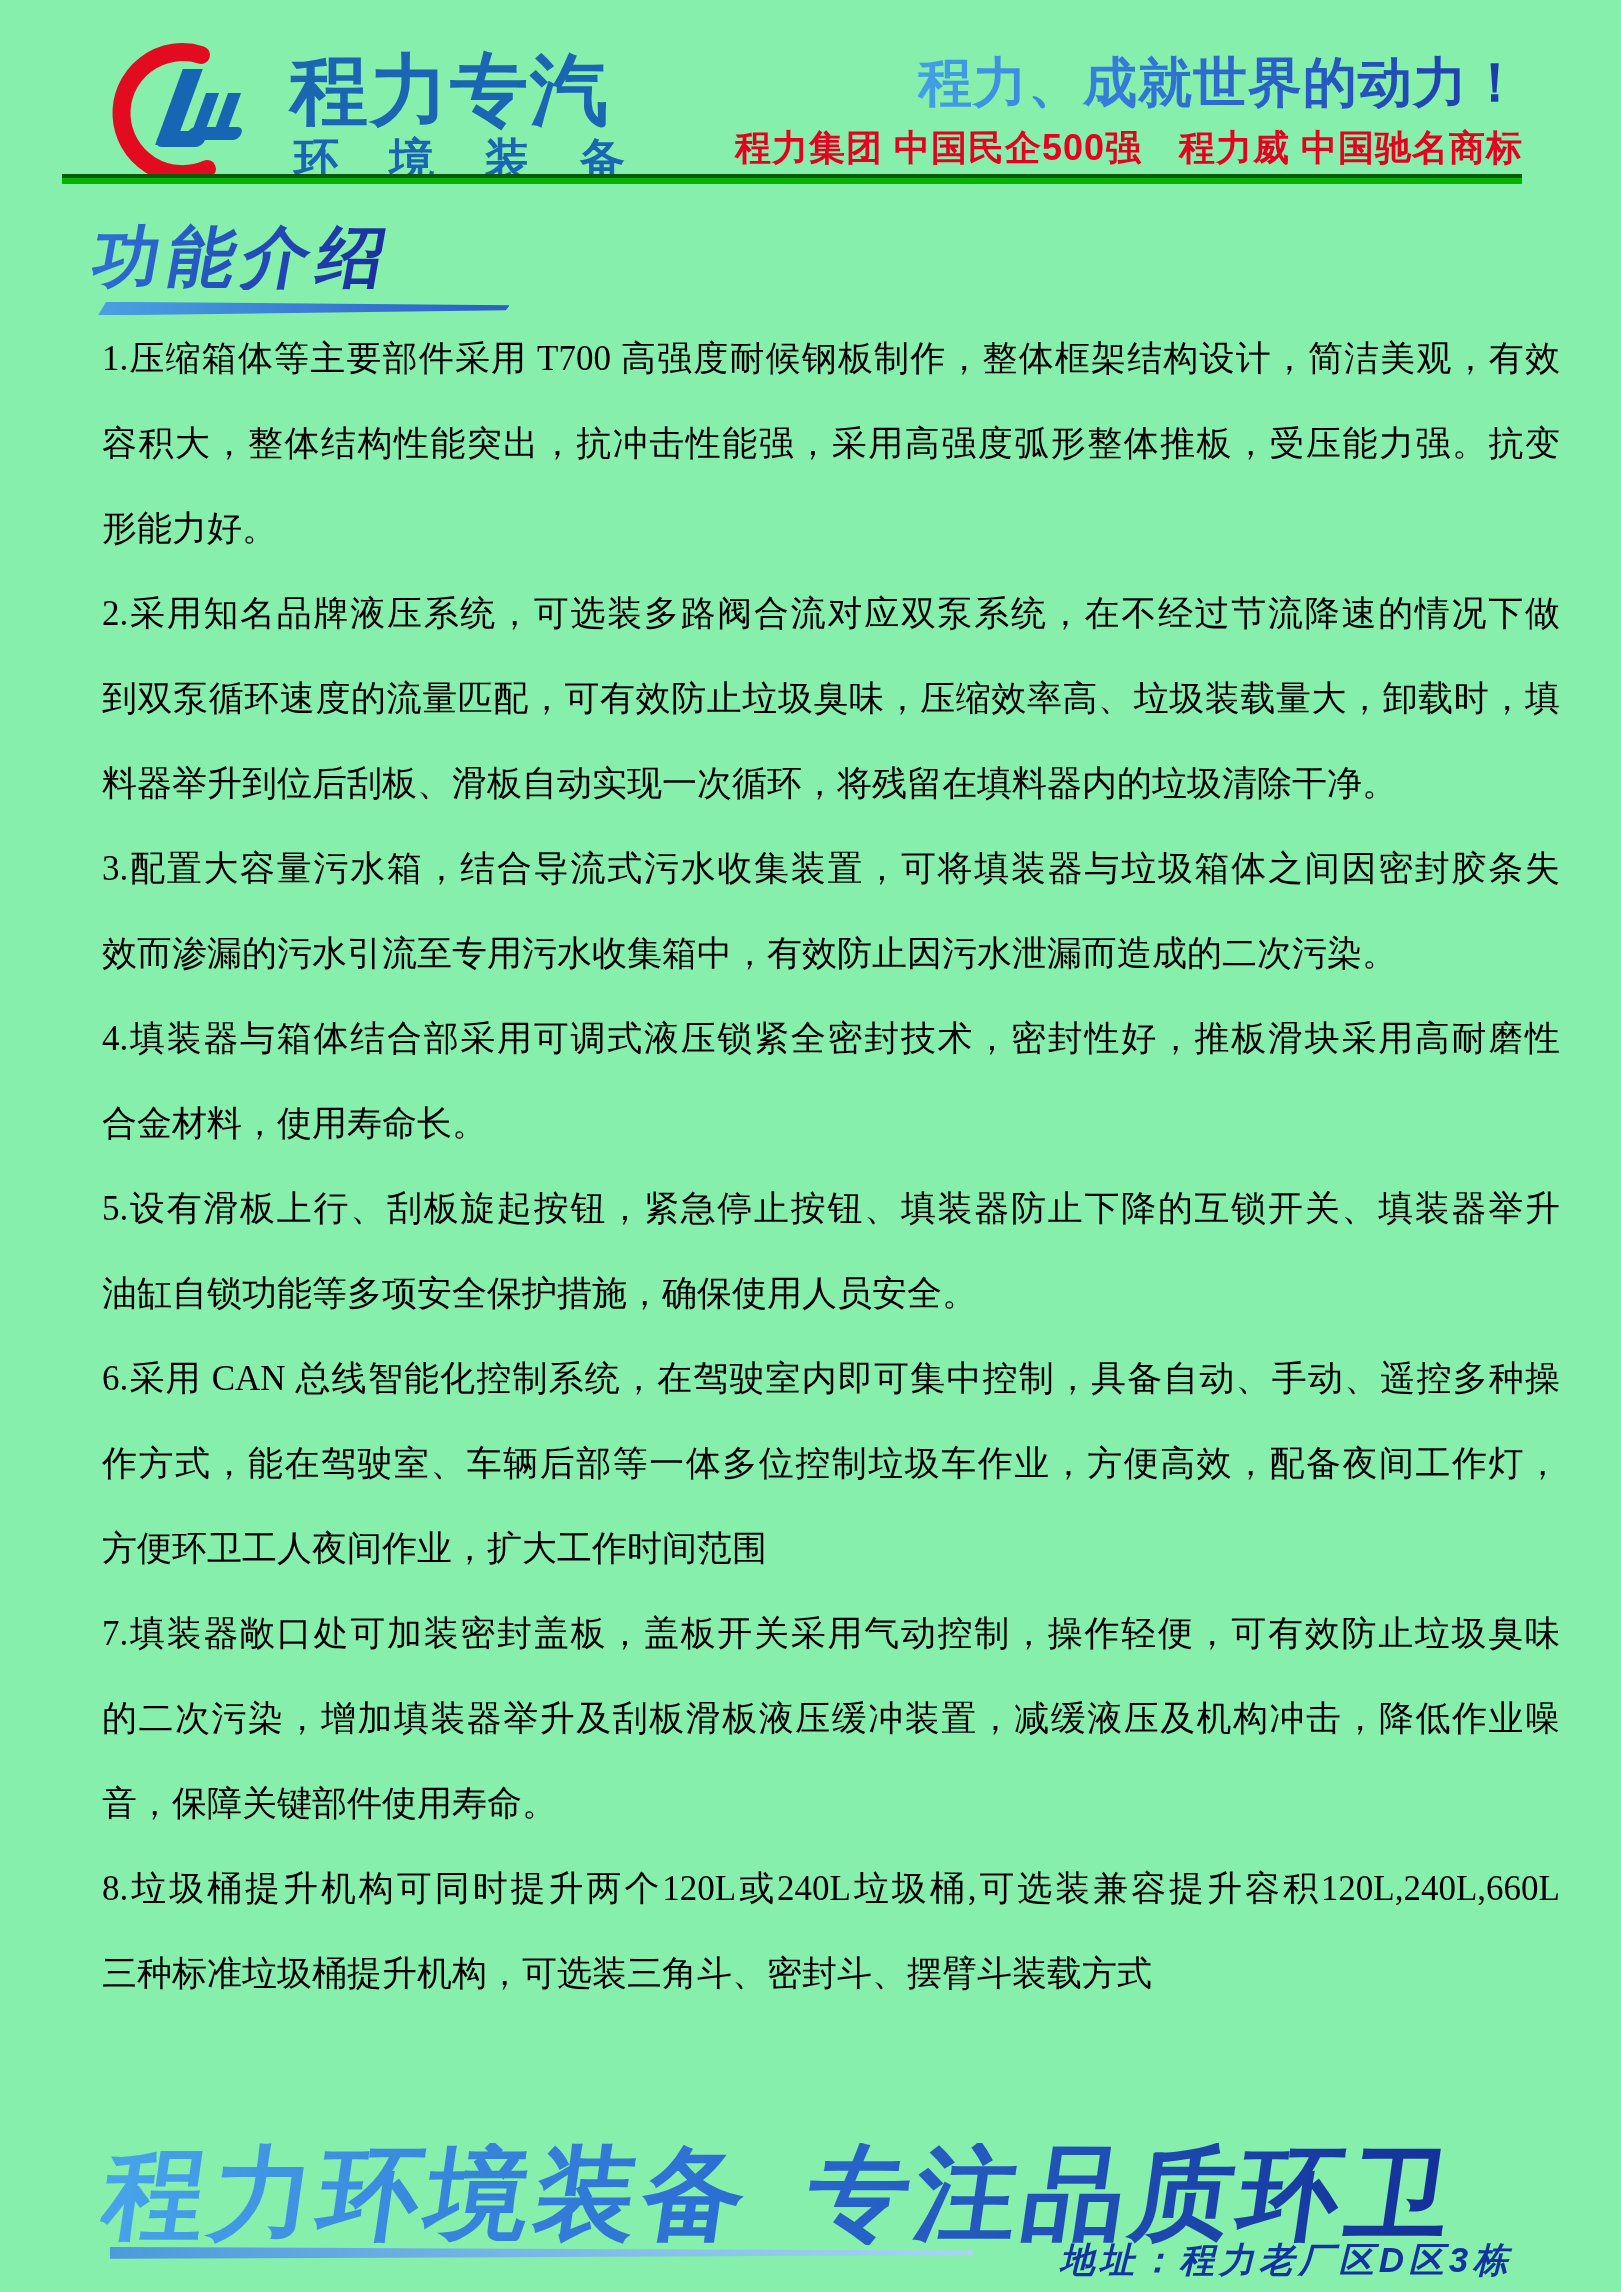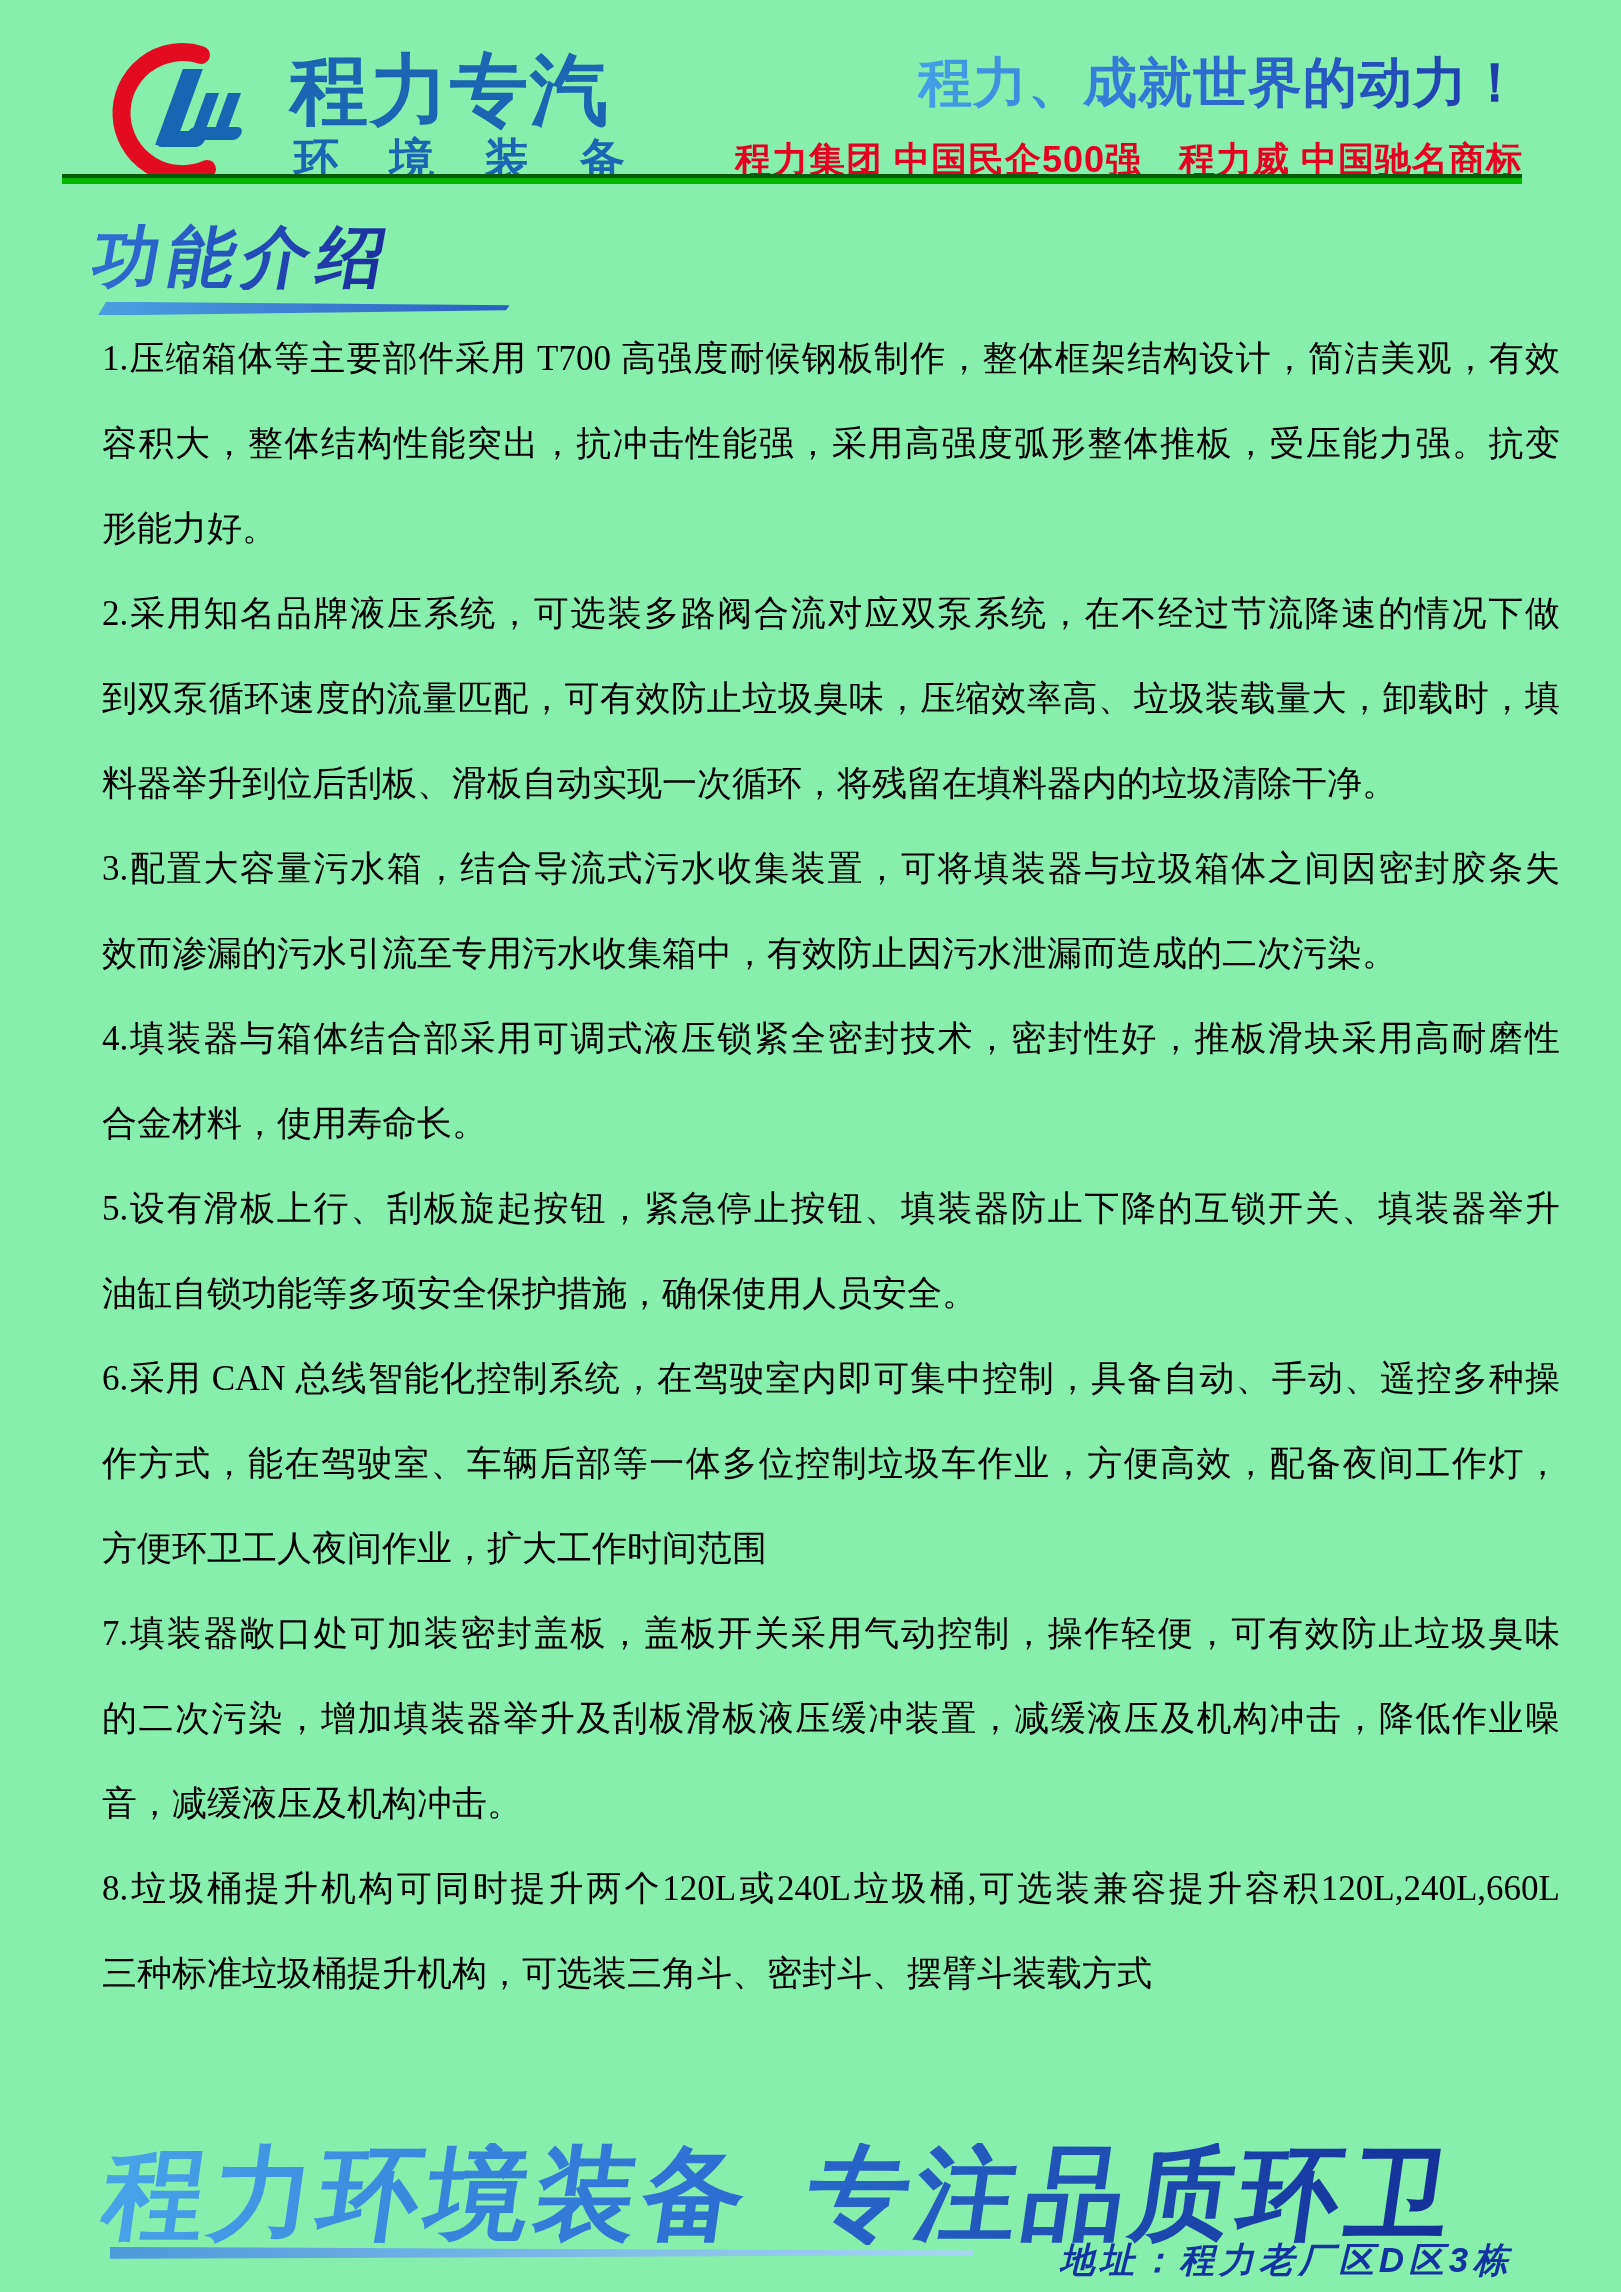--- a/index.html
+++ b/index.html
@@ -9,21 +9,21 @@
   
   .logo-mark{position:absolute;left:90px;top:41px;width:176px;height:145px;}
   .logo-title{position:absolute;left:290px;top:51px;font-size:78px;font-weight:bold;
               color:#1a66b3;line-height:1;letter-spacing:2px;}
   .logo-sub{position:absolute;left:294px;top:137px;width:331px;display:flex;
             justify-content:space-between;font-size:45px;font-weight:bold;color:#1a66b3;line-height:1;}
   .header-right{position:absolute;right:98px;top:55px;text-align:right;}
   .slogan{display:inline-block;font-size:54px;font-weight:700;line-height:1;letter-spacing:1px;
           background:linear-gradient(95deg,#44a0e6 0%,#2d6fd2 45%,#1c37a6 100%);
           -webkit-background-clip:text;background-clip:text;color:transparent;}
-  .tagline{margin-top:33px;font-size:36px;font-weight:bold;color:#e50020;line-height:1;letter-spacing:1px;}
+  .tagline{margin-top:21px;font-size:36px;font-weight:bold;color:#e50020;line-height:1;letter-spacing:1px;}
   .green-line{position:absolute;left:62px;top:174px;width:1460px;height:9.8px;
               background:linear-gradient(180deg,#0a5a0c 0%,#0a5a0c 38%,#00b500 38%,#00b500 100%);}
 
   
   .section-title-wrap{position:absolute;left:94px;top:223px;}
   .section-title{display:inline-block;transform:skewX(-10deg);font-size:67px;font-weight:900;
                  letter-spacing:7.8px;line-height:1;
                  background:linear-gradient(100deg,#2d6ed3 5%,#1b2f9e 95%);
                  -webkit-background-clip:text;background-clip:text;color:transparent;}
   .title-swoosh{margin-top:11.8px;margin-left:3.9px;width:412px;height:13.7px;
@@ -94,21 +94,21 @@
     <div class="bline end">效而渗漏的污水引流至专用污水收集箱中，有效防止因污水泄漏而造成的二次污染。</div>
     <div class="bline">4.填装器与箱体结合部采用可调式液压锁紧全密封技术，密封性好，推板滑块采用高耐磨性</div>
     <div class="bline end">合金材料，使用寿命长。</div>
     <div class="bline">5.设有滑板上行、刮板旋起按钮，紧急停止按钮、填装器防止下降的互锁开关、填装器举升</div>
     <div class="bline end">油缸自锁功能等多项安全保护措施，确保使用人员安全。</div>
     <div class="bline">6.采用 CAN 总线智能化控制系统，在驾驶室内即可集中控制，具备自动、手动、遥控多种操</div>
     <div class="bline">作方式，能在驾驶室、车辆后部等一体多位控制垃圾车作业，方便高效，配备夜间工作灯，</div>
     <div class="bline end">方便环卫工人夜间作业，扩大工作时间范围</div>
     <div class="bline">7.填装器敞口处可加装密封盖板，盖板开关采用气动控制，操作轻便，可有效防止垃圾臭味</div>
     <div class="bline">的二次污染，增加填装器举升及刮板滑板液压缓冲装置，减缓液压及机构冲击，降低作业噪</div>
-    <div class="bline end">音，减缓液压及机构冲击。</div>
+    <div class="bline end">音，保障关键部件使用寿命。</div>
     <div class="bline">8.垃圾桶提升机构可同时提升两个120L或240L垃圾桶,可选装兼容提升容积120L,240L,660L</div>
     <div class="bline end">三种标准垃圾桶提升机构，可选装三角斗、密封斗、摆臂斗装载方式</div>
   </div>
 
   <div>
     <div class="footer-brand">
       <span>程力环境装备</span>
       <span>专注品质环卫</span>
     </div>
     <div class="footer-swoosh"></div>

